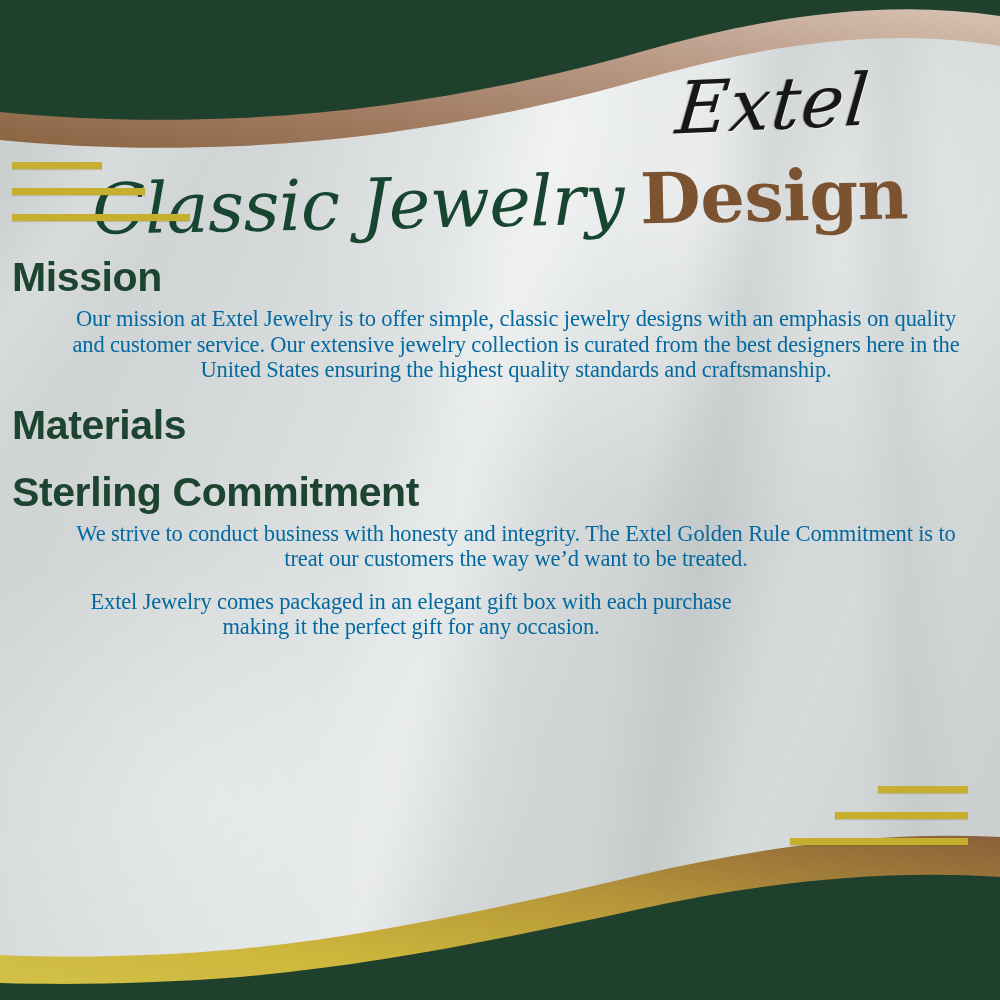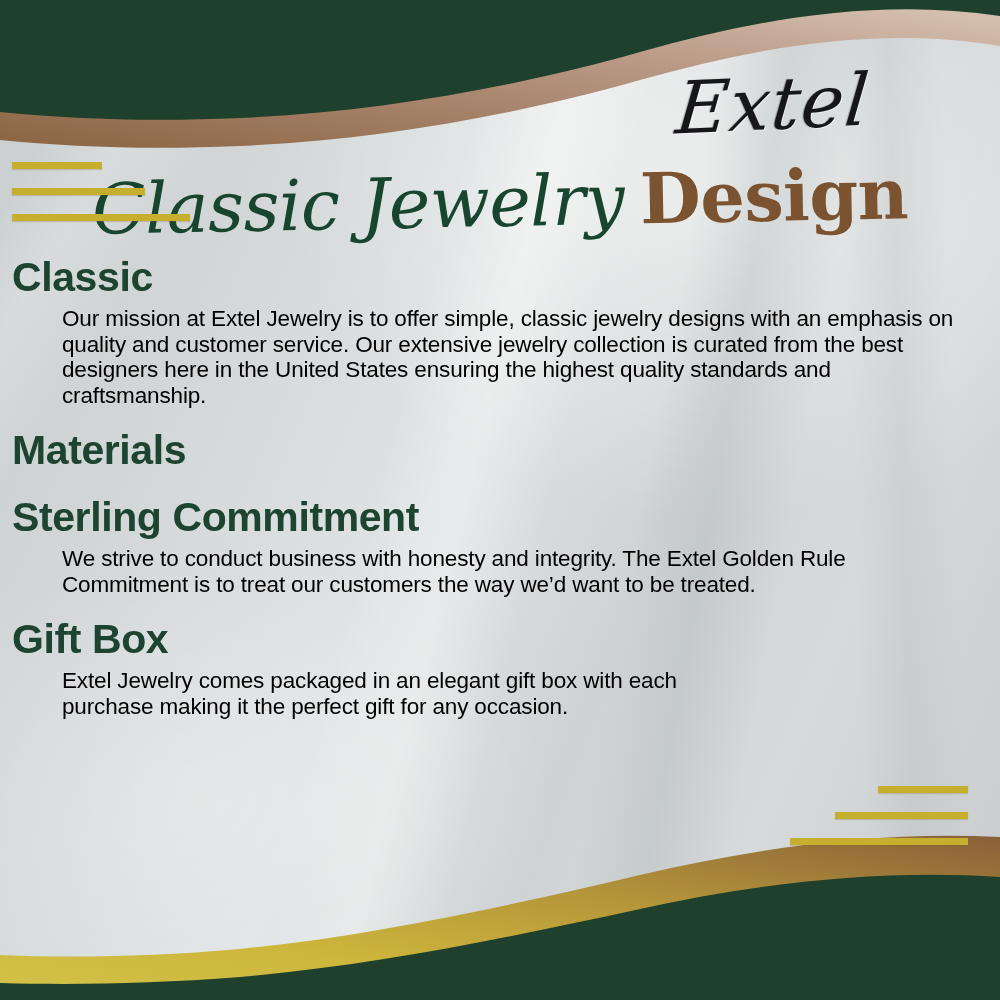--- a/index.html
+++ b/index.html
@@ -114,26 +114,27 @@
     margin: 0 0 4px 12px;
     font-family: "Liberation Sans", sans-serif;
     font-weight: 700;
     font-size: 41px;
     line-height: 50px;
     letter-spacing: -0.4px;
     color: #1d4430;
   }
   .sec-body {
     margin: 0 30px 0 62px;
-    font-family: Liberation Sans, sans-serif;
+    font-family: Liberation Serif, serif;
     font-weight: 400;
     font-size: 22.5px;
     line-height: 25.5px;
     letter-spacing: -0.15px;
-    color: #000000;
+    color: #0369a1;
+    text-align: center;
   }
   .sec-body p { margin: 0; }
 </style>
 </head>
 <body>
 
 <div id="poster">
 
   <div class="paper-base"></div>
   <div class="paper-folds"></div>
@@ -186,38 +187,37 @@
 
   <div class="lines right">
     <div class="ln" style="width: 90px;"></div>
     <div class="ln" style="width: 133px;"></div>
     <div class="ln" style="width: 178px;"></div>
   </div>
 
   <div class="content">
 
     <div class="section">
-      <h2 class="sec-head">Classic</h2>
+      <h2 class="sec-head">Mission</h2>
       <div class="sec-body">
         <p>Our mission at Extel Jewelry is to offer simple, classic jewelry designs with an emphasis on quality and customer service. Our extensive jewelry collection is curated from the best designers here in the United States ensuring the highest quality standards and craftsmanship.</p>
       </div>
     </div>
 
     <div class="section">
       <h2 class="sec-head">Materials</h2>
     </div>
 
     <div class="section">
       <h2 class="sec-head">Sterling Commitment</h2>
       <div class="sec-body">
         <p>We strive to conduct business with honesty and integrity. The Extel Golden Rule Commitment is to treat our customers the way we’d want to be treated.</p>
       </div>
     </div>
 
     <div class="section">
-      <h2 class="sec-head">Gift Box</h2>
       <div class="sec-body" style="margin-right:240px">
         <p>Extel Jewelry comes packaged in an elegant gift box with each purchase making it the perfect gift for any occasion.</p>
       </div>
     </div>
 
   </div>
 </div>
 
 </body></html>

